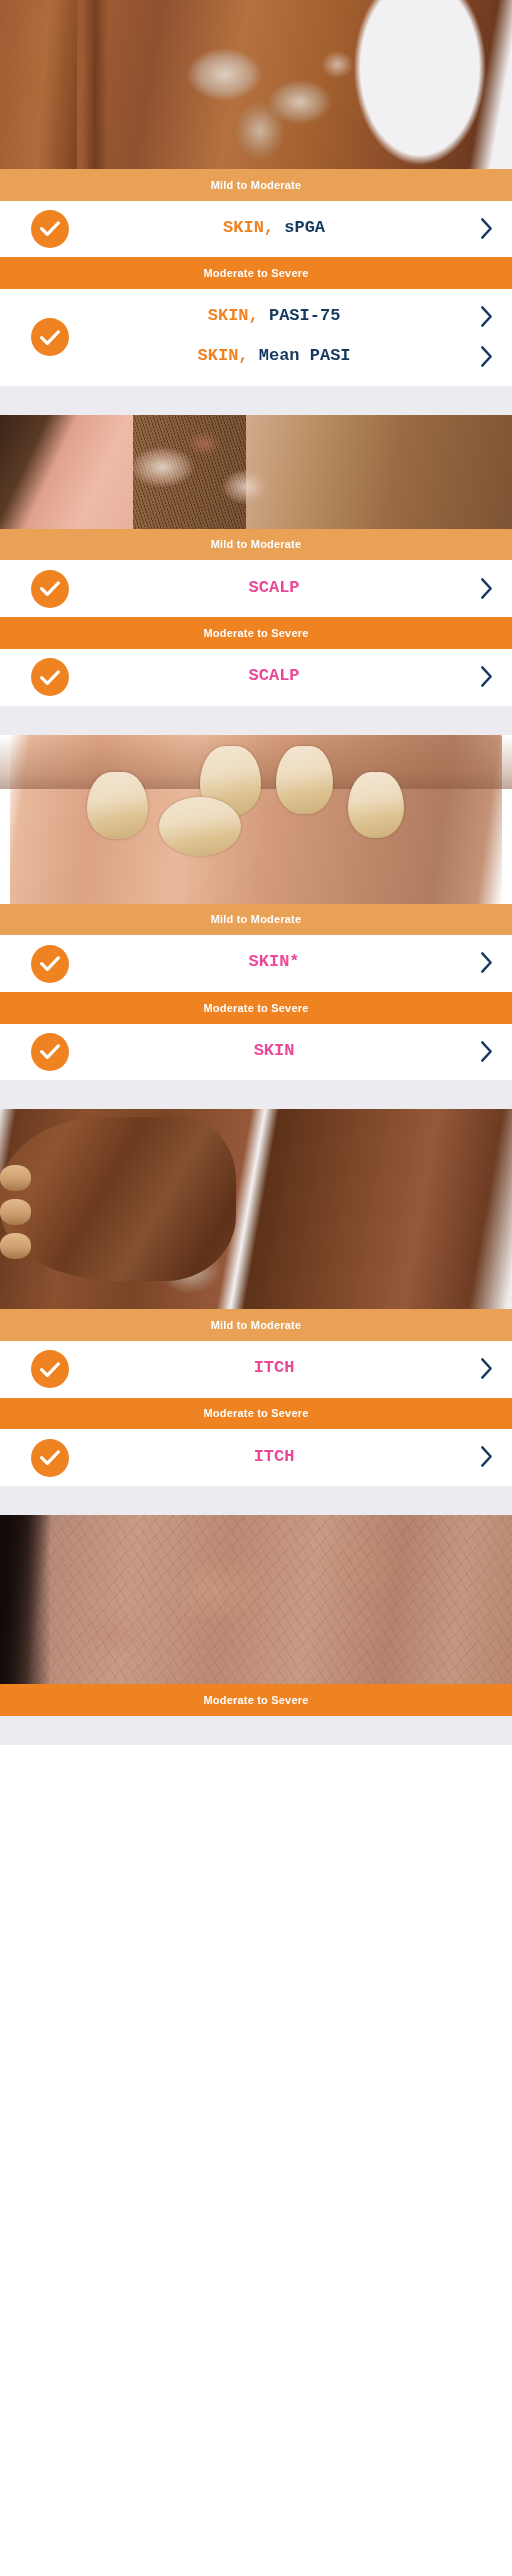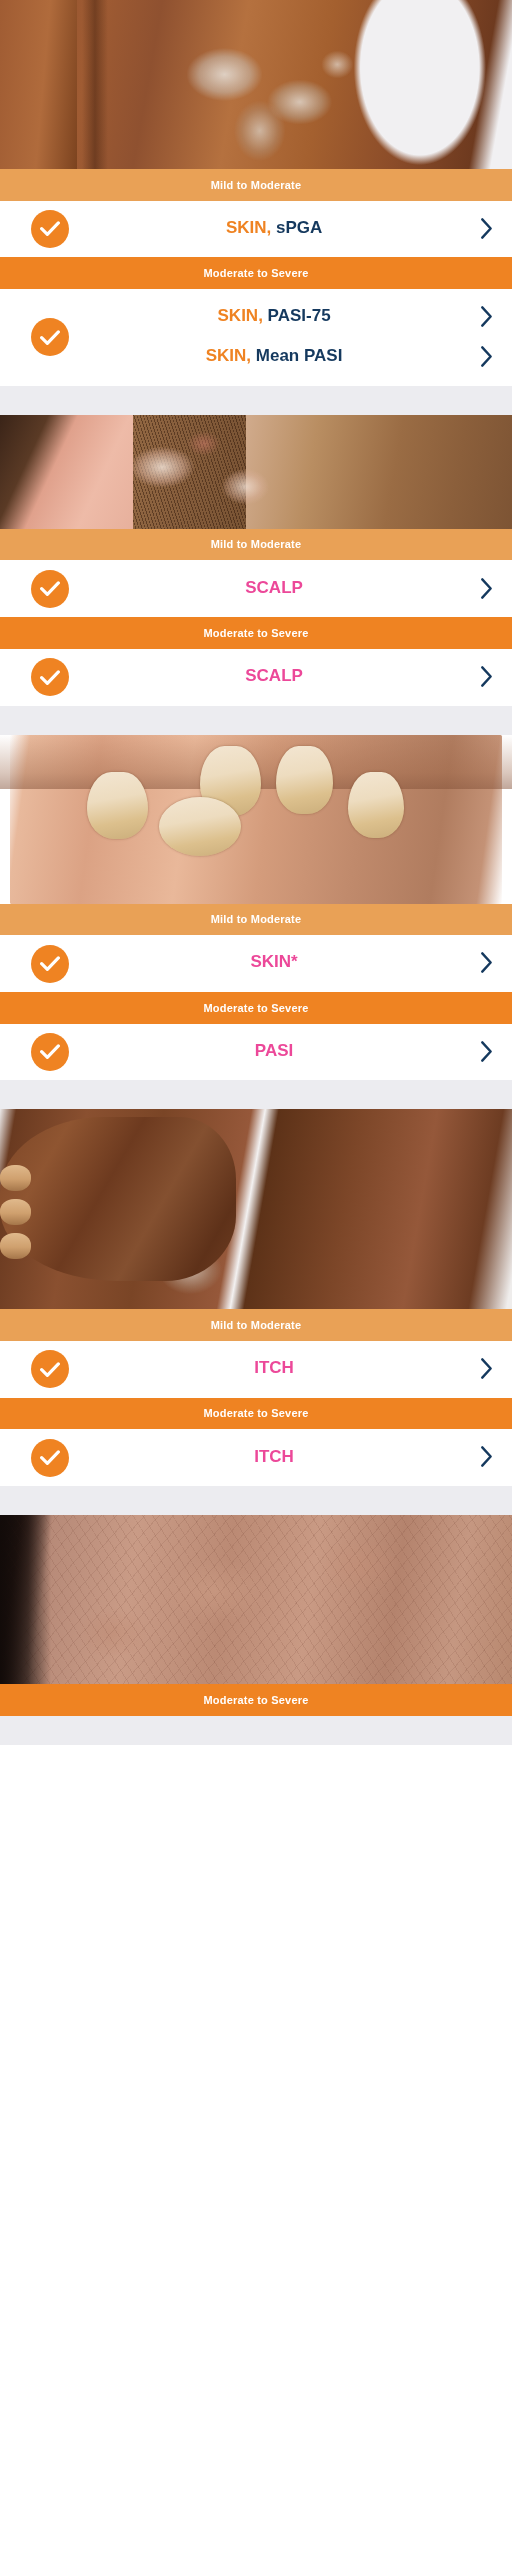--- a/index.html
+++ b/index.html
@@ -148,20 +148,21 @@
     padding: 10.7px 0 10px;
   }
   .band-mild { background: #e9a156; }
   .band-severe { background: #ef8322; }
 
   
   .rows {
     position: relative;
     background: #ffffff;
     padding: 7.6px 0 9.1px;
+    font-family: Liberation Mono, monospace;
   }
   .check {
     position: absolute;
     left: 31px;
     top: 50%;
     transform: translateY(-50%);
     width: 38px;
     height: 38px;
     border-radius: 50%;
     background: #ef8322;
@@ -345,21 +346,21 @@
 
     <div class="band band-severe">Moderate to Severe</div>
 
     <div class="rows">
       <div class="check">
         <svg width="20" height="15.2" viewBox="0 0 26 20">
             <path d="M2 10 L9.5 17.5 L24 2.5" fill="none" stroke="#fff" stroke-width="4.2" stroke-linecap="round" stroke-linejoin="round"></path>
           </svg>
       </div>
       <div class="row">
-        <div class="row-label all-orange">PASI</div>
+        <div class="row-label all-orange">SKIN</div>
         <div class="chevron">
           <svg width="13.7" height="23" viewBox="0 0 18 30">
               <path d="M3 3 L14 15 L3 27" fill="none" stroke="#15395e" stroke-width="3.2" stroke-linecap="round" stroke-linejoin="round"></path>
             </svg>
         </div>
       </div>
     </div>
   </div>
 
   <div class="gap"></div>

